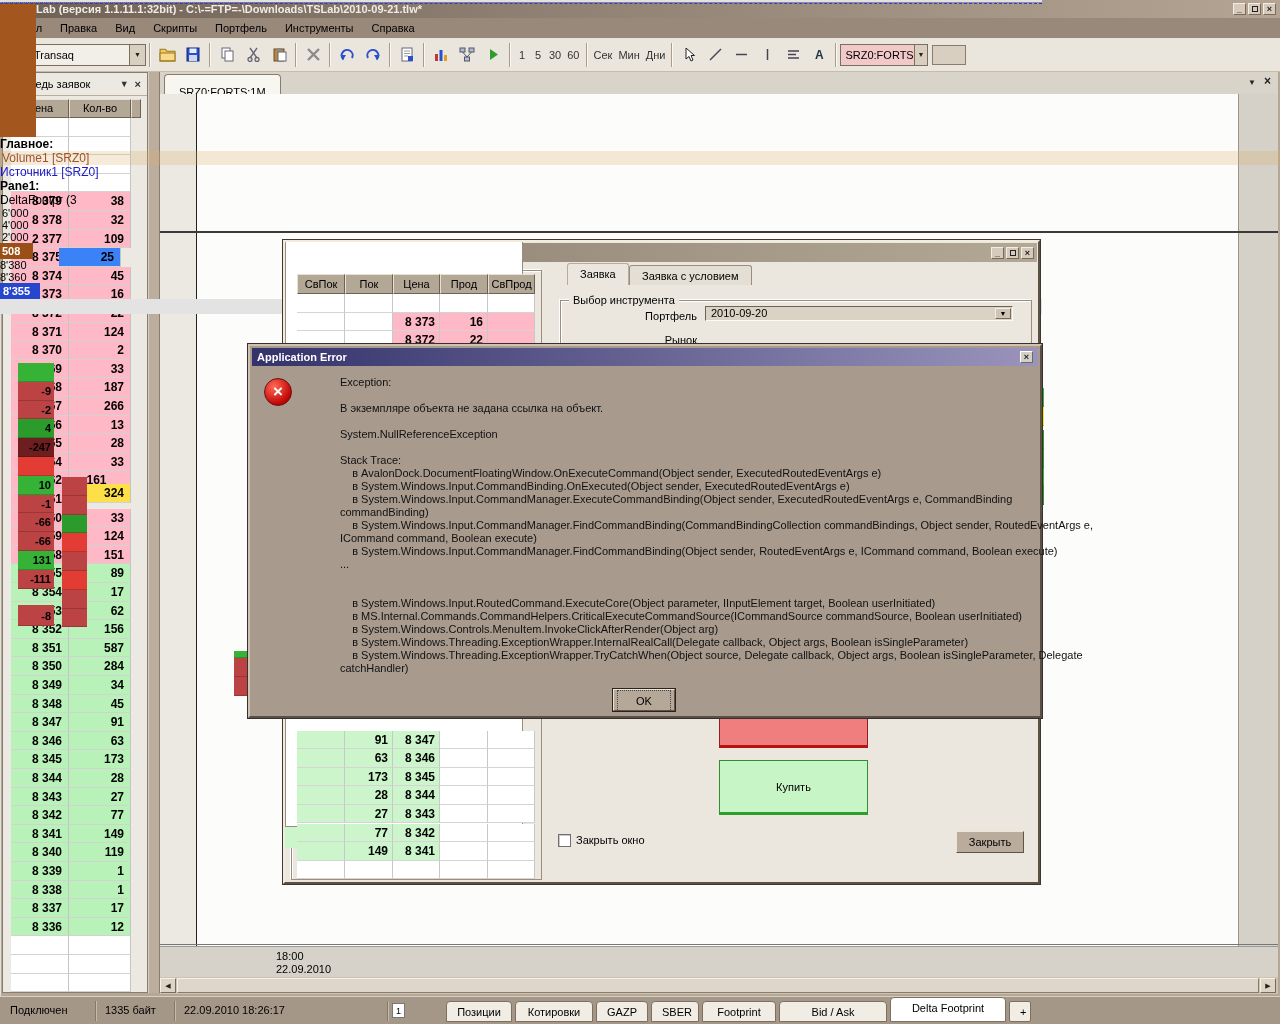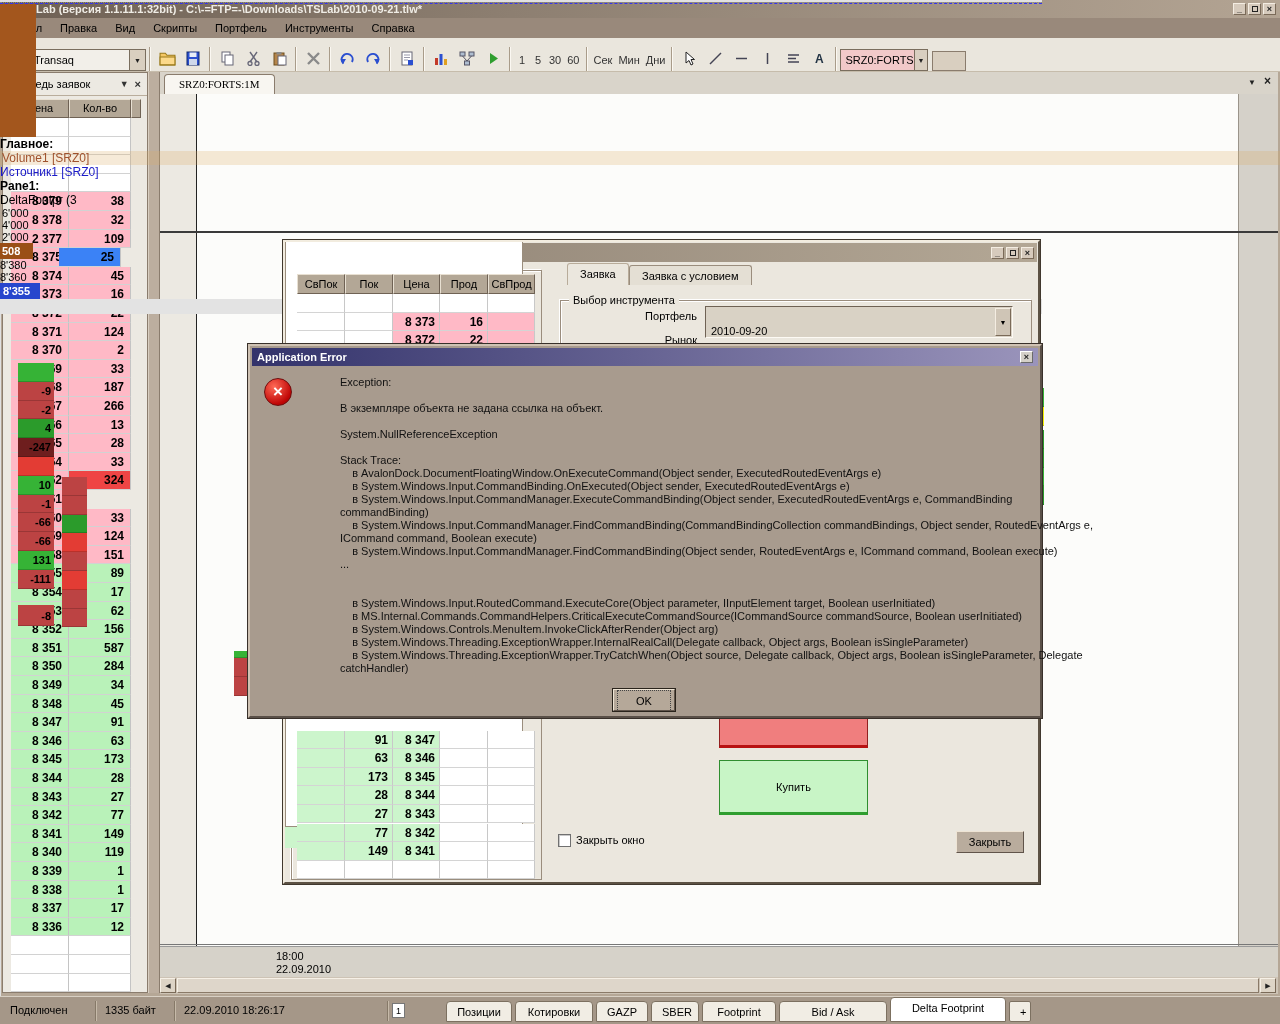--- a/index.html
+++ b/index.html
@@ -3,54 +3,54 @@
 <meta charset="utf-8">
 <style>
   html,body{margin:0;padding:0;background:#6b6157;}
   *{box-sizing:border-box;font-family:"Liberation Sans",sans-serif;}
   #screen{position:relative;width:1280px;height:1024px;background:#b5a796;overflow:hidden;font-size:11px;color:#000;}
   .abs{position:absolute;}
   
   #titlebar{left:0;top:0;width:1280px;height:18px;background:linear-gradient(90deg,#6e6054,#8d7f71 40%,#b3a493);display:flex;align-items:center;padding:0 4px;color:#efece5;font-weight:bold;}
   #menubar{left:0;top:18px;width:1280px;height:20px;background:#99897b;display:flex;align-items:center;padding-left:6px;}
   #menubar span{padding:0 9px;line-height:20px;cursor:default;}
-  #toolbar{left:0;top:38px;width:1280px;height:34px;background:#eae6dd;border-bottom:1px solid #c6bcab;display:flex;align-items:flex-end;padding-left:4px;}
+  #toolbar{left:0;top:38px;width:1280px;height:34px;background:#eae6dd;border-bottom:1px solid #c6bcab;display:flex;align-items:center;padding-left:4px;}
   .tbtn{width:26px;height:26px;display:flex;align-items:center;justify-content:center;}
   .tsep{width:2px;height:24px;border-left:1px solid #a99c8a;border-right:1px solid #fbf8f2;margin:0 3px;}
   .ttxt{min-width:16px;padding:0 3px;height:22px;line-height:22px;text-align:center;color:#333;}
   .grip{width:4px;height:22px;border-left:2px dotted #9c9082;margin:0 3px;}
   .combo{height:22px;border:1px solid #7a6e5e;background:#f2efe9;display:flex;align-items:center;}
   .combo .arrowbtn{width:16px;height:100%;background:#d9cfc0;border-left:1px solid #7a6e5e;display:flex;align-items:center;justify-content:center;font-size:7px;color:#222;}
   .winbtn{width:13px;height:12px;background:#d6cabc;border:1px solid;border-color:#f4ede2 #7a6a58 #7a6a58 #f4ede2;font-size:9px;line-height:10px;text-align:center;color:#222;margin-left:2px;font-weight:bold;}
   
   #oq-panel{left:2px;top:72px;width:146px;height:921px;background:#ece9e2;border:1px solid #8a7c6d;}
   #oq-title{position:absolute;left:0;top:0;width:100%;height:23px;border-bottom:1px solid #b9ad9c;display:flex;align-items:center;padding:0 6px;background:#ece9e2;}
   .hd-ico{margin-left:6px;font-size:9px;color:#333;}
   .oqcell{position:absolute;border-right:1px solid #c4c4c4;border-bottom:1px solid #d2d2d2;font-size:12px;font-weight:bold;text-align:right;padding-right:6px;background:#fff;}
   .thead{position:absolute;background:#b3a796;border:1px solid;border-color:#e8e0d2 #6f6254 #6f6254 #e8e0d2;text-align:center;font-weight:normal;}
   
   #tabstrip{left:160px;top:72px;width:1118px;height:22px;background:#d9d4ca;}
-  #chart-tab{position:absolute;left:4px;top:2px;height:20px;padding:0 14px;background:#f8f6f1;border:1px solid #8a7c6d;border-bottom:none;border-radius:4px 4px 0 0;line-height:19px;font-family:Liberation Serif, serif;}
+  #chart-tab{position:absolute;left:4px;top:2px;height:20px;padding:8px 14px;background:#f8f6f1;border:1px solid #8a7c6d;border-bottom:none;border-radius:4px 4px 0 0;line-height:19px;}
   #plot-bg{left:196px;top:94px;width:1042px;height:852px;background:#fcfcfa;border-left:1px solid #222;}
   #gutter{left:160px;top:94px;width:36px;height:852px;background:#ece9e2;}
   #axis-right{left:1238px;top:94px;width:40px;height:852px;background:#d5d1c9;border-left:1px solid #9a948a;}
   #pane-sep{left:160px;top:231px;width:1118px;height:2px;background:#3a3a3a;}
   #pane-bot-sep{left:160px;top:944px;width:1118px;height:1px;background:#777;}
   #time-axis{left:160px;top:946px;width:1118px;height:31px;background:#d6d2c9;border-top:1px solid #999;}
   #hscroll{left:160px;top:977px;width:1118px;height:17px;background:#cdc3b5;}
   .scrbtn{position:absolute;top:1px;width:16px;height:15px;background:#ddd4c6;border:1px solid;border-color:#f6f0e6 #7a6a58 #7a6a58 #f6f0e6;font-size:7px;text-align:center;line-height:14px;color:#222;}
   .fp-cell{position:absolute;font-size:11px;font-weight:bold;text-align:right;padding-right:3px;border-bottom:1px solid rgba(0,0,0,.18);color:#000;}
   
   #pf-dialog{left:283px;top:240px;width:757px;height:644px;background:#ebe7de;border:2px solid;border-color:#f2ecdf #5c5244 #5c5244 #f2ecdf;outline:1px solid #40382e;z-index:10;}
   #pf-title{position:absolute;left:1px;top:1px;right:1px;height:19px;background:linear-gradient(90deg,#8f8274,#b3a795);display:flex;align-items:center;padding:0 3px;color:#ded8cb;font-weight:bold;}
   .grp{position:absolute;border:1px solid #9a8d7d;box-shadow:1px 1px 0 #fff inset, -1px -1px 0 #fff;}
   .grp-legend{position:absolute;top:-7px;left:8px;background:#ebe7de;padding:0 4px;}
   .pdcell{position:absolute;border-right:1px solid #c8c8c8;border-bottom:1px solid #d4d4d4;font-size:12px;font-weight:bold;text-align:right;padding-right:4px;background:#fff;}
   .dlgtab{position:absolute;height:22px;padding:0 12px;line-height:21px;border:1px solid #9a8d7d;border-bottom:none;border-radius:3px 3px 0 0;background:#e4dfd4;}
-  .field{position:absolute;height:32px;background:#d9d2c5;border:1px solid;border-color:#6f6254 #fdfaf4 #fdfaf4 #6f6254;display:flex;align-items:flex-end;padding-left:5px;}
+  .field{position:absolute;height:15px;background:#d9d2c5;border:1px solid;border-color:#6f6254 #fdfaf4 #fdfaf4 #6f6254;display:flex;align-items:flex-start;padding-left:5px;}
   .field .arrowbtn{position:absolute;right:1px;top:1px;bottom:1px;width:16px;background:#cfc5b6;border:1px solid;border-color:#f4ede2 #7a6a58 #7a6a58 #f4ede2;font-size:7px;display:flex;align-items:center;justify-content:center;}
   .pushbtn{position:absolute;background:#b9ac9d;border:1px solid;border-color:#eee4d4 #60544a #60544a #eee4d4;text-align:center;color:#000;}
   #err-dialog{left:248px;top:344px;width:794px;height:374px;background:#a89b8e;border:2px solid;border-color:#cfc2b3 #5a5048 #5a5048 #cfc2b3;outline:1px solid #38302a;z-index:20;}
   #err-title{position:absolute;left:2px;top:2px;right:2px;height:18px;background:linear-gradient(90deg,#33336b,#9a94bb);display:flex;align-items:center;padding:0 5px;color:#fff;font-weight:bold;}
   #err-lines div{white-space:pre;font-size:11px;line-height:13px;color:#111;}
   
   #statusbar{left:0;top:996px;width:1280px;height:28px;background:#a59788;border-top:1px solid #d8d0c4;}
   .sb-panel{position:absolute;top:4px;height:20px;line-height:19px;padding:0 8px;border-right:1px solid #867968;box-shadow:1px 0 0 #c6baa9;}
   .sb-tab{position:absolute;bottom:2px;height:21px;padding:0 10px;line-height:20px;background:#f1ede4;border:1px solid #7c7060;border-radius:4px 4px 0 0;}
   .icon16 svg{display:block;}
@@ -262,21 +262,21 @@
         <div class="oqcell" style="left: 66px; top: 324px; width: 62px; height: 18.6px; line-height: 18px; background: rgb(255, 185, 198);">266</div>
         <div class="oqcell" style="left: 8px; top: 342.6px; width: 58px; height: 18.6px; line-height: 18px; background: rgb(255, 185, 198);">8 366</div>
         <div class="oqcell" style="left: 66px; top: 342.6px; width: 62px; height: 18.6px; line-height: 18px; background: rgb(255, 185, 198);">13</div>
         <div class="oqcell" style="left: 8px; top: 361.2px; width: 58px; height: 18.6px; line-height: 18px; background: rgb(255, 185, 198);">8 365</div>
         <div class="oqcell" style="left: 66px; top: 361.2px; width: 62px; height: 18.6px; line-height: 18px; background: rgb(255, 185, 198);">28</div>
         <div class="oqcell" style="left: 8px; top: 379.8px; width: 58px; height: 18.6px; line-height: 18px; background: rgb(255, 185, 198);">8 364</div>
         <div class="oqcell" style="left: 66px; top: 379.8px; width: 62px; height: 18.6px; line-height: 18px; background: rgb(255, 185, 198);">33</div>
         <div class="oqcell" style="left: 8px; top: 398.4px; width: 58px; height: 18.6px; line-height: 18px; background: rgb(255, 185, 198);">8 362</div>
         <div class="oqcell" style="left: 66px; top: 398.4px; width: 62px; height: 18.6px; line-height: 18px; background: rgb(255, 185, 198); text-align: center;">161</div>
         <div class="oqcell" style="left: 8px; top: 417px; width: 58px; height: 18.6px; line-height: 18px; background: rgb(255, 185, 198);">8 361</div>
-        <div class="oqcell" style="left: 66px; top: 398px; width: 62px; height: 18.6px; line-height: 18px; background: #ef4444;">324</div>
+        <div class="oqcell" style="left: 66px; top: 411px; width: 62px; height: 18.6px; line-height: 18px; background: #fde047;">324</div>
         <div class="oqcell" style="left: 8px; top: 435.6px; width: 58px; height: 18.6px; line-height: 18px; background: rgb(255, 185, 198);">8 360</div>
         <div class="oqcell" style="left: 66px; top: 435.6px; width: 62px; height: 18.6px; line-height: 18px; background: rgb(255, 185, 198);">33</div>
         <div class="oqcell" style="left: 8px; top: 454.2px; width: 58px; height: 18.6px; line-height: 18px; background: rgb(255, 185, 198);">8 359</div>
         <div class="oqcell" style="left: 66px; top: 454.2px; width: 62px; height: 18.6px; line-height: 18px; background: rgb(255, 185, 198);">124</div>
         <div class="oqcell" style="left: 8px; top: 472.8px; width: 58px; height: 18.6px; line-height: 18px; background: rgb(255, 185, 198);">8 358</div>
         <div class="oqcell" style="left: 66px; top: 472.8px; width: 62px; height: 18.6px; line-height: 18px; background: rgb(255, 185, 198);">151</div>
         <div class="oqcell" style="left: 8px; top: 491.4px; width: 58px; height: 18.6px; line-height: 18px; background: rgb(185, 242, 185);">8 355</div>
         <div class="oqcell" style="left: 66px; top: 491.4px; width: 62px; height: 18.6px; line-height: 18px; background: rgb(185, 242, 185);">89</div>
         <div class="oqcell" style="left: 8px; top: 510px; width: 58px; height: 18.6px; line-height: 18px; background: rgb(185, 242, 185);">8 354</div>
         <div class="oqcell" style="left: 66px; top: 510px; width: 62px; height: 18.6px; line-height: 18px; background: rgb(185, 242, 185);">17</div>

